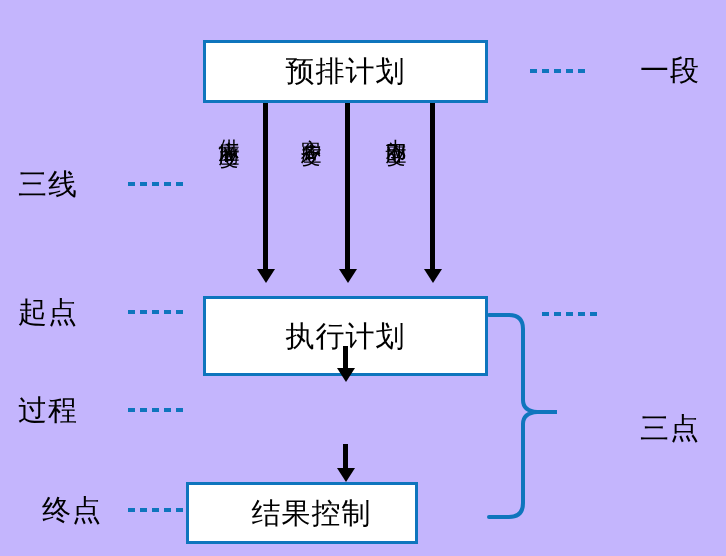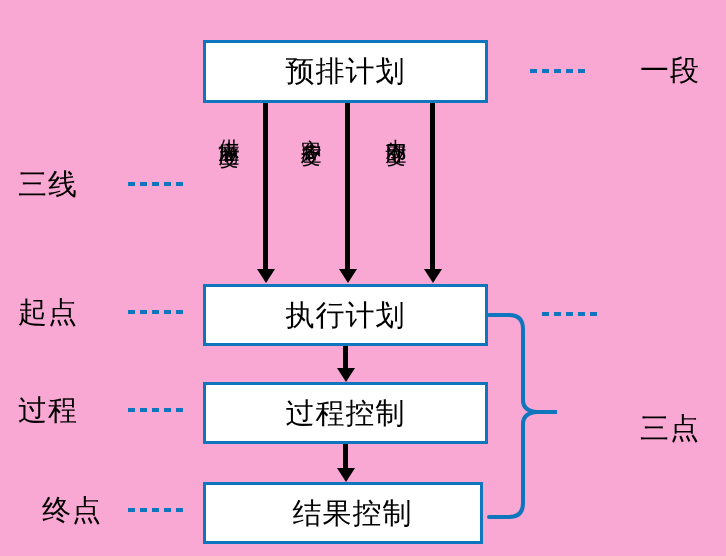--- a/index.html
+++ b/index.html
@@ -8,21 +8,21 @@
     background: #ffffff;
   }
   body {
     font-family: "Liberation Sans", "DejaVu Sans", sans-serif;
     color: #000000;
   }
   #canvas {
     position: relative;
     width: 726px;
     height: 556px;
-    background: #f9a8d4;
+    background: #c4b5fd;
     overflow: hidden;
   }
 
   
   .pbox {
     position: absolute;
     box-sizing: border-box;
     border: 3px solid #0f75bd;
     background: #ffffff;
     display: flex;
@@ -32,23 +32,23 @@
   .pbox .pbox-label {
     font-size: 29px;
     font-weight: 400;
     color: #000000;
     letter-spacing: 1px;
     line-height: 1;
     white-space: nowrap;
   }
 
   #box-plan        { left: 203px; top: 40px;  width: 285px; height: 63px; }
-  #box-exec        { left: 203px; top: 284px; width: 285px; height: 62px; }
+  #box-exec        { left: 203px; top: 296px; width: 285px; height: 80px; }
   #box-process     { left: 203px; top: 382px; width: 285px; height: 62px; }
-  #box-result      { left: 203px; top: 482px; width: 280px; height: 62px; padding-left: 19px; }
+  #box-result      { left: 186px; top: 482px; width: 232px; height: 62px; padding-left: 19px; }
 
   
   .varrow {
     position: absolute;
     width: 5px;
     background: #000000;
   }
   .varrow::after {
     content: "";
     position: absolute;
@@ -143,23 +143,20 @@
   <div class="vlabel" id="vlabel-supplier">供应商应变</div>
   <div class="vlabel" id="vlabel-customer">客户应变</div>
   <div class="vlabel" id="vlabel-internal">内部应变</div>
 
   <div class="pbox" id="box-exec">
     <span class="pbox-label">执行计划</span>
   </div>
 
   <div class="varrow" id="arrow-exec-process"></div>
 
-  <div class="pbox" id="box-process">
-    <span class="pbox-label">过程控制</span>
-  </div>
 
   <div class="varrow" id="arrow-process-result"></div>
 
   <div class="pbox" id="box-result">
     <span class="pbox-label">结果控制</span>
   </div>
 
   <div class="side-label" id="label-three-lines">三线</div>
   <div class="dashseg" id="dash-three-lines"></div>
 

